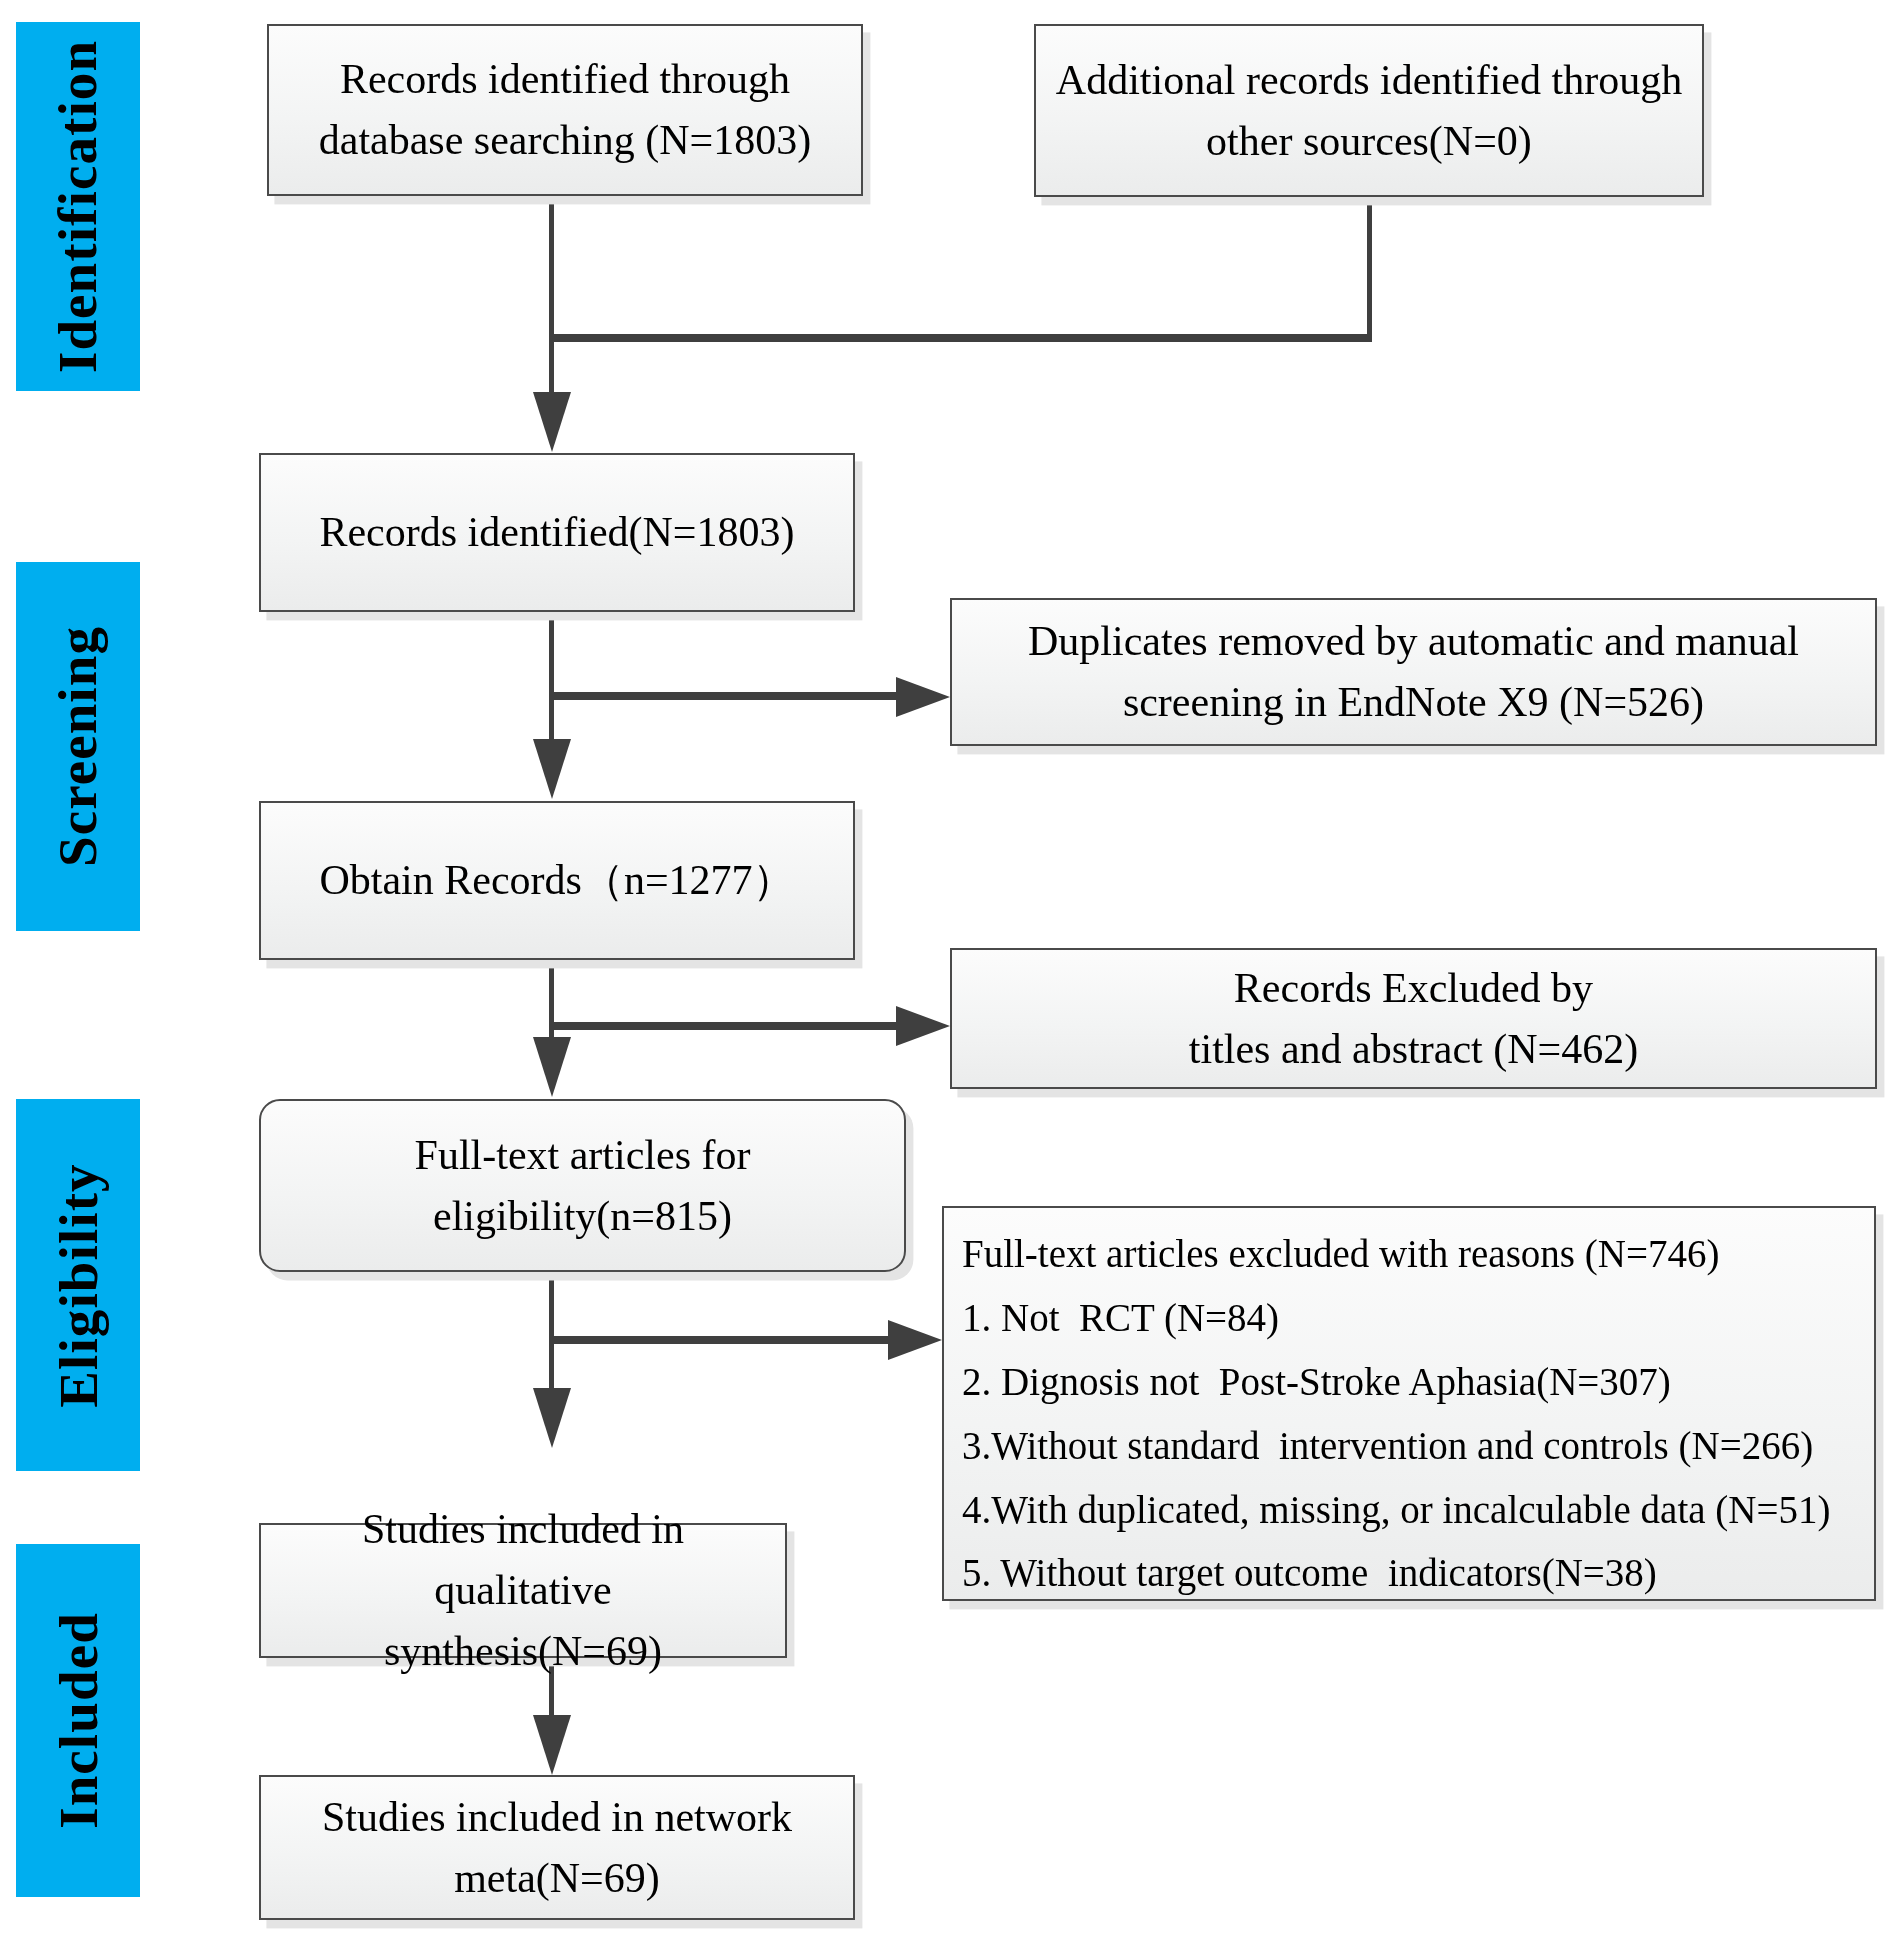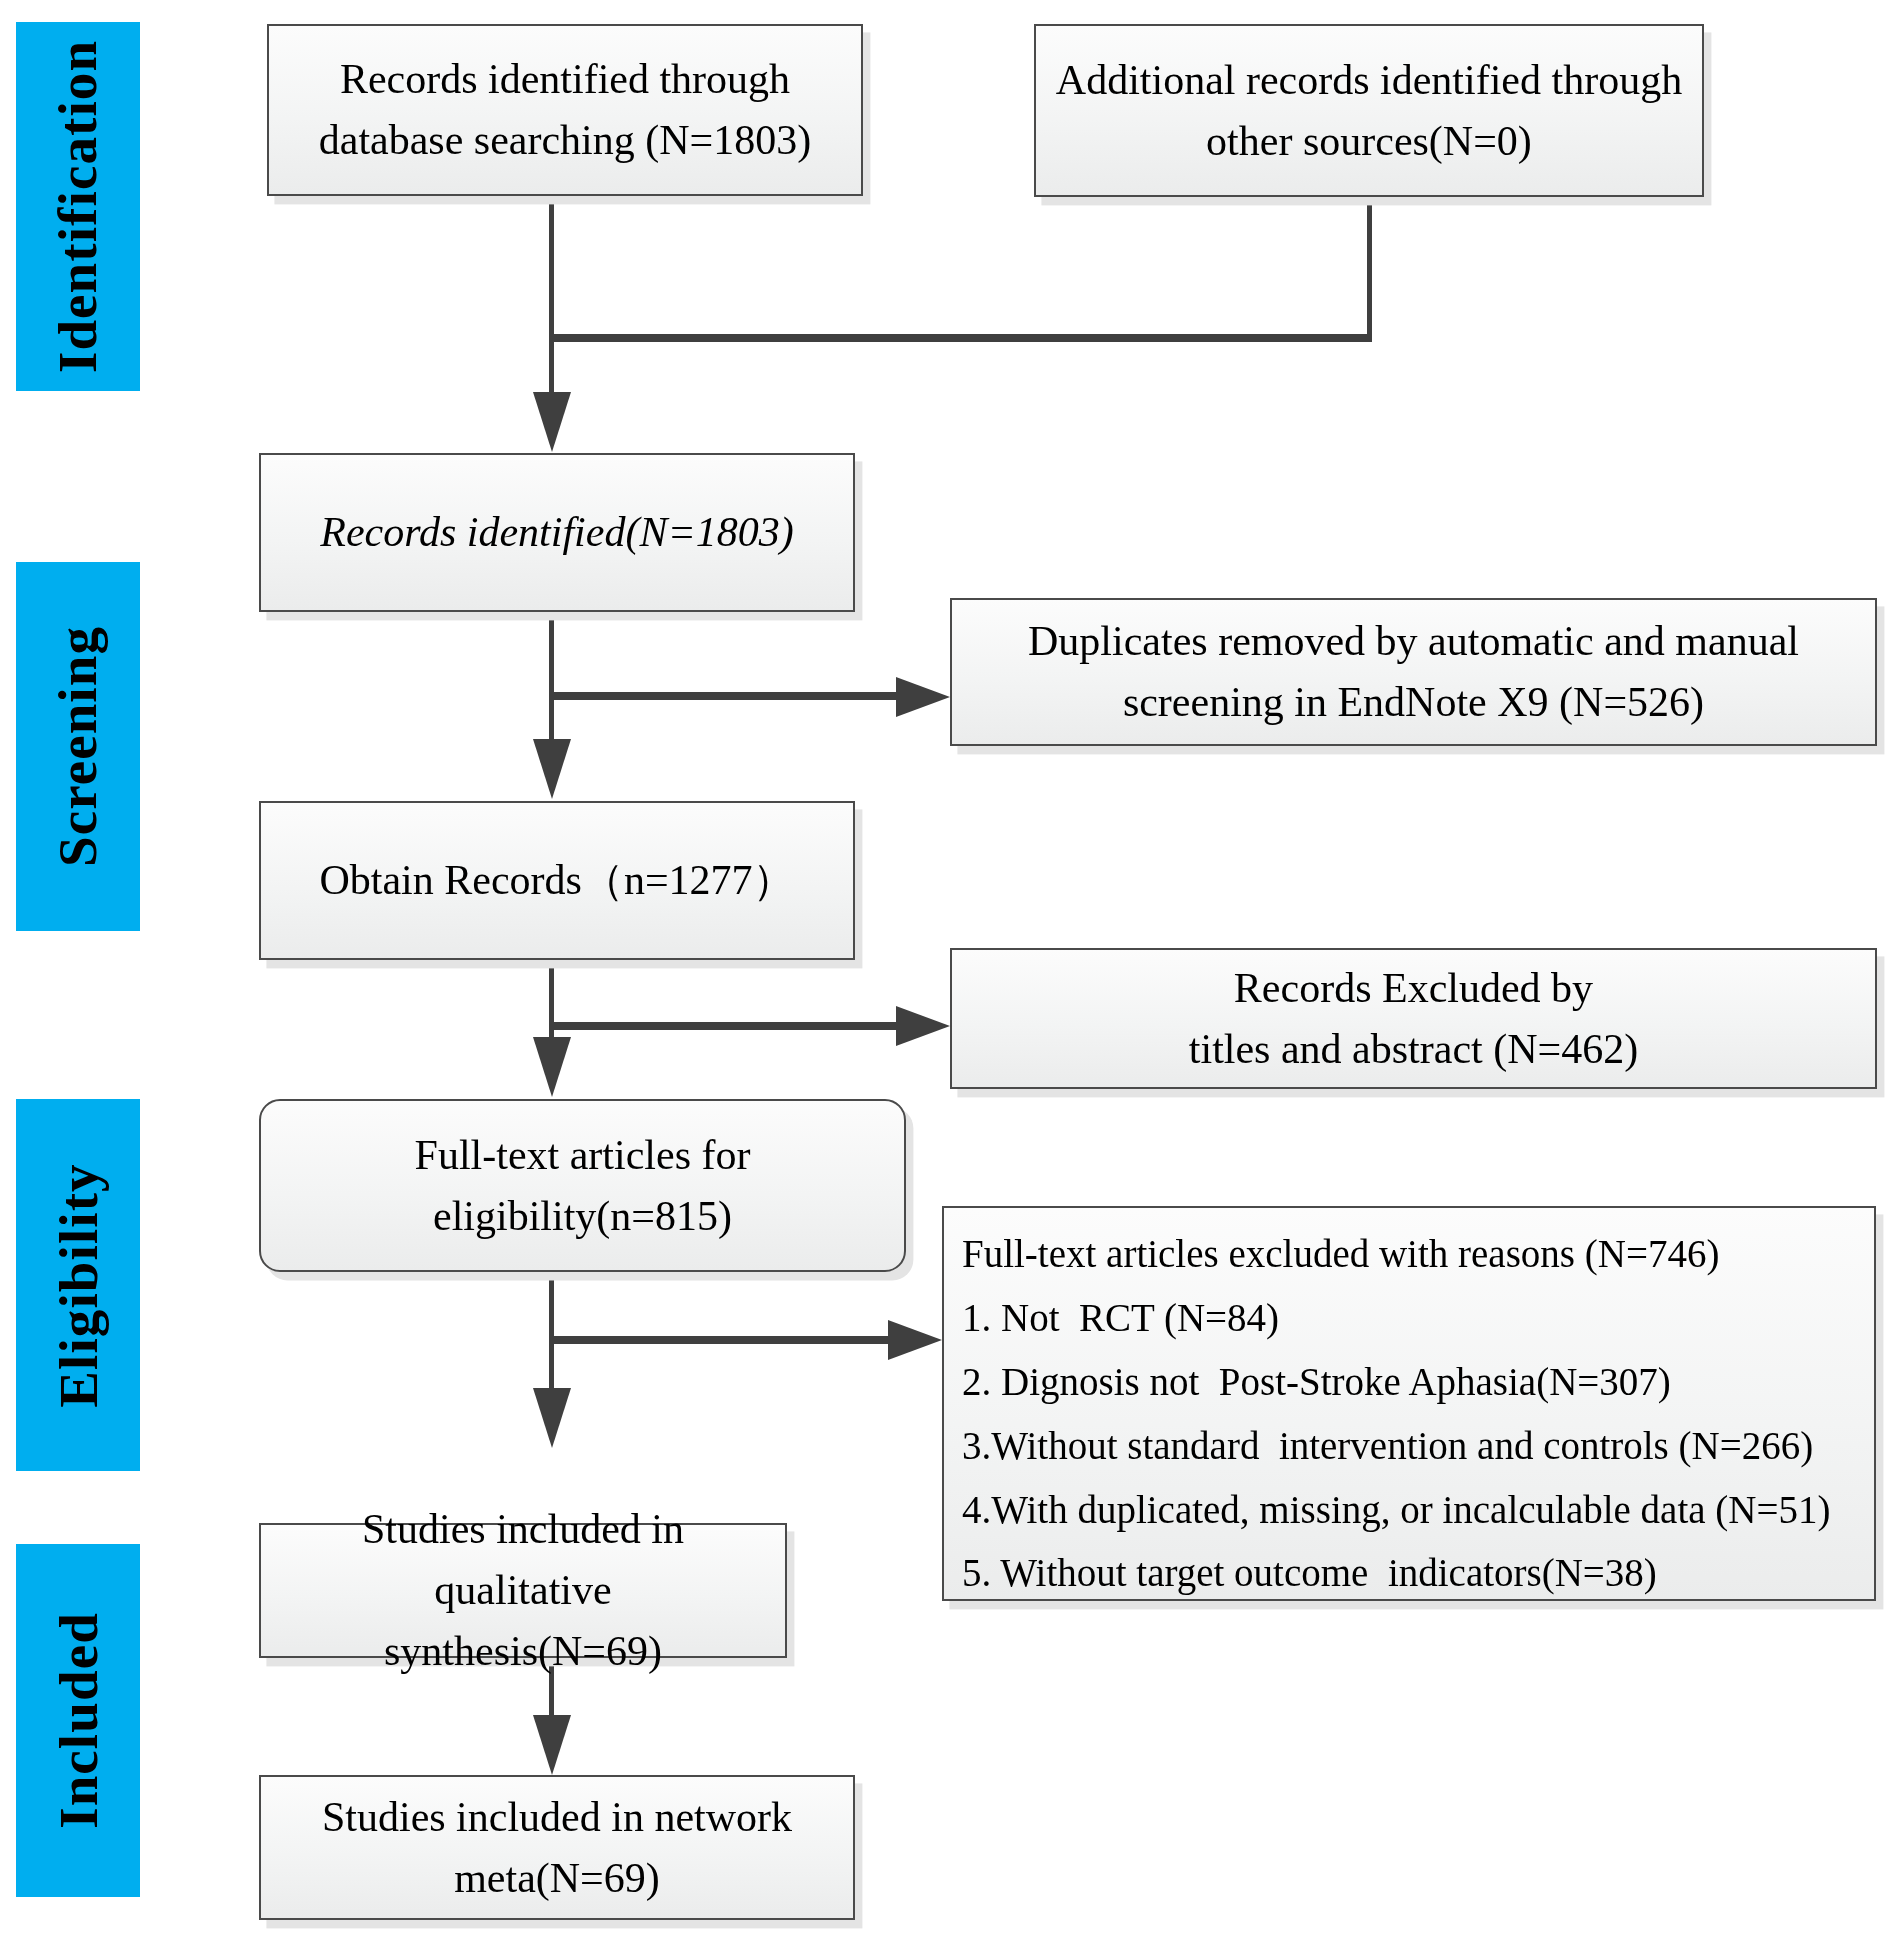--- a/index.html
+++ b/index.html
@@ -109,21 +109,21 @@
   <div class="arrow-right" style="left:896px; top:1006px;"></div>
 
   <div class="hline" style="left:549px; top:1336px; width:341px;"></div>
   <div class="arrow-right" style="left:888px; top:1320px;"></div>
 
   <div class="box" style="left:259px; top:24px; width:596px; height:172px;margin-left:8px;">
     <div class="txt">Records  identified through
 database searching (N=1803)</div>
   </div>
 
-  <div class="box" style="left:259px; top:453px; width:596px; height:159px;font-style:italic;">
+  <div class="box" style="left:259px; top:453px; width:596px; height:159px;">
     <div class="txt">Records  identified(N=1803)</div>
   </div>
 
   <div class="box" style="left:259px; top:801px; width:596px; height:159px;">
     <div class="txt">Obtain Records（n=1277）</div>
   </div>
 
   <div class="box" style="left:259px; top:1099px; width:647px; height:173px;border-radius:21px;">
     <div class="txt">Full-text articles for
 eligibility(n=815)</div>

